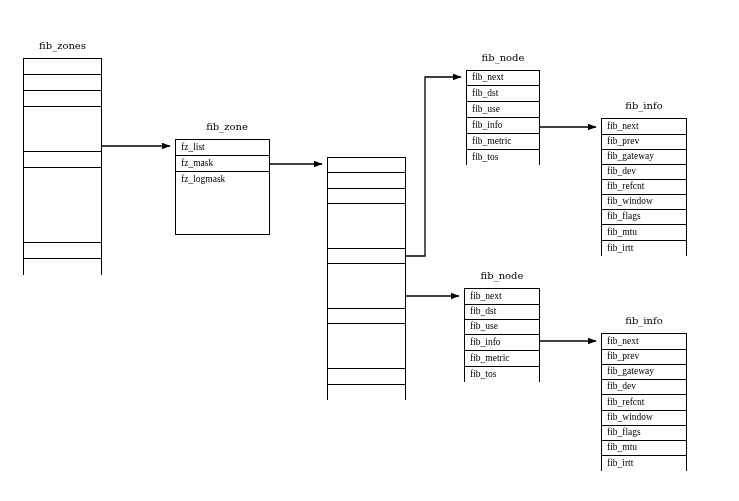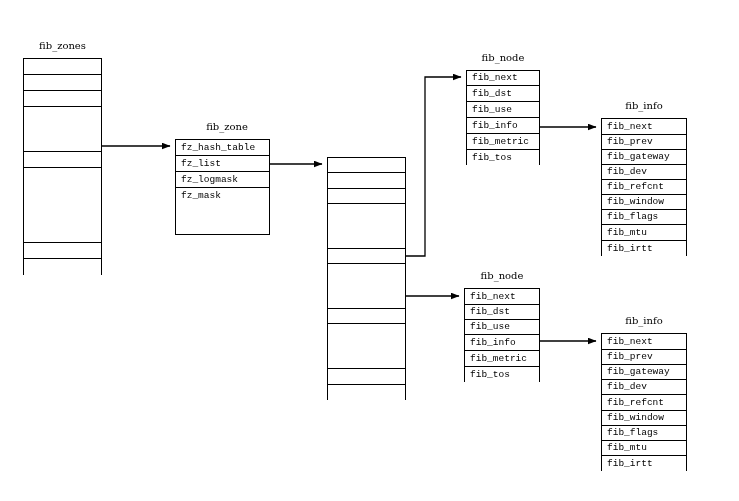--- a/index.html
+++ b/index.html
@@ -55,21 +55,21 @@
     overflow: hidden;
   }
   .row:last-child {
     border-bottom: none;
   }
   .row-label {
     position: absolute;
     left: 5px;
     top: 50%;
     transform: translateY(-50%);
-    font-family: Liberation Mono, monospace;
+    font-family: Liberation Serif, serif;
     font-size: 9.5px;
     color: #000000;
     white-space: nowrap;
     line-height: 1;
   }
 </style>
 </head>
 <body>
 
 <div id="canvas">
@@ -101,30 +101,27 @@
           <div class="row blank" style="height: 16px;"></div>
           <div class="row blank" style="height: 75px;"></div>
           <div class="row blank" style="height: 16px;"></div>
           <div class="row blank" style="height: 17px;"></div>
         </div>
       </div>
       <div class="struct" style="left: 175px; top: 121px; width: 104px; height: 114px;">
         <div class="struct-title" style="top: 0px;">fib_zone</div>
         <div class="struct-box" style="left: 0px; top: 18px; width: 95px; height: 96px;">
           <div class="row" style="height: 16px;">
-            <span class="row-label">fz_hash_table</span>
-          </div>
-          <div class="row" style="height: 16px;">
             <span class="row-label">fz_list</span>
           </div>
           <div class="row" style="height: 16px;">
+            <span class="row-label">fz_mask</span>
+          </div>
+          <div class="row" style="height: 16px;">
             <span class="row-label">fz_logmask</span>
-          </div>
-          <div class="row" style="height: 16px;">
-            <span class="row-label">fz_mask</span>
           </div>
         </div>
       </div>
       <div class="struct" style="left: 327px; top: 139px; width: 79px; height: 261px;">
         <div class="struct-box" style="left: 0px; top: 18px; width: 79px; height: 243px;">
           <div class="row blank" style="height: 15px;"></div>
           <div class="row blank" style="height: 16px;"></div>
           <div class="row blank" style="height: 15px;"></div>
           <div class="row blank" style="height: 45px;"></div>
           <div class="row blank" style="height: 15px;"></div>

